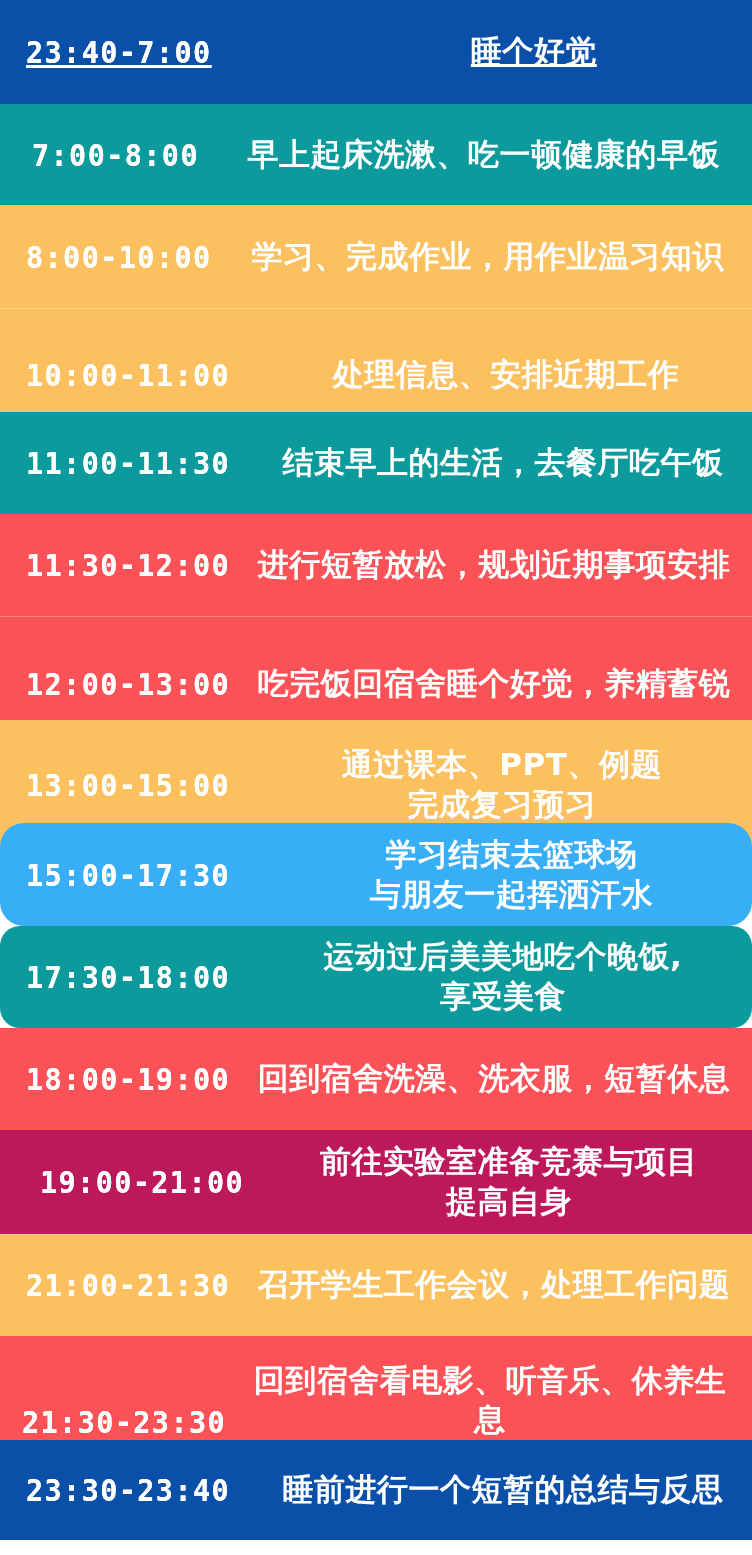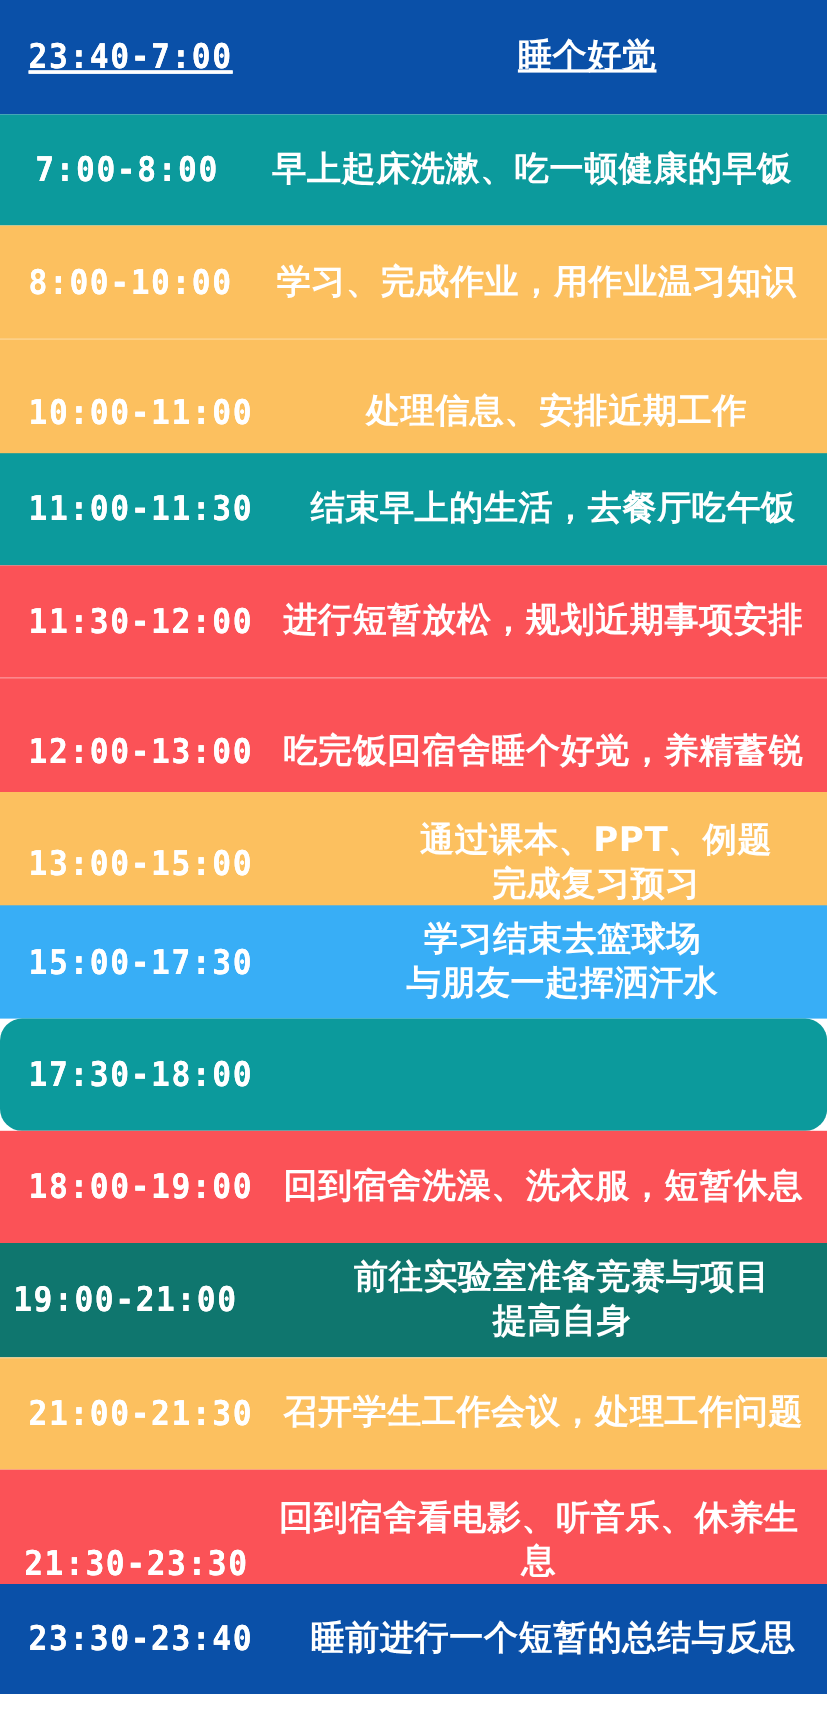--- a/index.html
+++ b/index.html
@@ -94,42 +94,44 @@
       <div class="time">11:30-12:00</div>
       <div style="flex: 0 0 6px;"></div>
       <div class="desc">进行短暂放松，规划近期事项安排</div>
     </div>
     <div class="row" style="top: 616px; height: 135px; background: rgb(251, 82, 87); padding-left: 26px; padding-right: 18px;">
       <div class="time">12:00-13:00</div>
       <div style="flex: 0 0 6px;"></div>
       <div class="desc">吃完饭回宿舍睡个好觉，养精蓄锐</div>
     </div>
     <div class="sep-line" style="top: 616px;"></div>
-    <div class="row" style="top: 720px; height: 129px; background: rgb(252, 192, 95); padding-left: 26px; padding-right: 18px; gap: 40px;">
+    <div class="row" style="top: 720px; height: 129px; background: rgb(252, 192, 95); padding-left: 26px; padding-right: 18px;">
       <div class="time">13:00-15:00</div>
       <div style="flex: 0 0 22px;"></div>
       <div class="desc">通过课本、PPT、例题
 完成复习预习</div>
     </div>
-    <div class="row" style="top: 823px; height: 103px; background: rgb(56, 174, 246); padding-left: 26px; padding-right: 3px;">
+    <div class="row" style="top: 823px; height: 103px; background: rgb(56, 174, 246); padding-left: 26px; padding-right: 3px; border-radius: 24px;">
       <div class="time">15:00-17:30</div>
       <div style="flex: 0 0 26px;"></div>
       <div class="desc">学习结束去篮球场
 与朋友一起挥洒汗水</div>
     </div>
     <div class="row" style="top: 926px; height: 102px; background: rgb(12, 154, 156); padding-left: 26px; padding-right: 18px; border-radius: 20px;">
       <div class="time">17:30-18:00</div>
       <div style="flex: 0 0 24px;"></div>
+      <div class="desc">运动过后美美地吃个晚饭,
+享受美食</div>
     </div>
     <div class="row" style="top: 1028px; height: 102px; background: rgb(251, 82, 87); padding-left: 26px; padding-right: 18px;">
       <div class="time">18:00-19:00</div>
       <div style="flex: 0 0 6px;"></div>
       <div class="desc">回到宿舍洗澡、洗衣服，短暂休息</div>
     </div>
-    <div class="row" style="top: 1130px; height: 104px; background: #0f766e; padding-left: 12px; padding-right: 18px; gap: 16px;">
+    <div class="row" style="top: 1130px; height: 104px; background: #be185d; padding-left: 40px; padding-right: 18px;">
       <div class="time">19:00-21:00</div>
       <div style="flex: 0 0 22px;"></div>
       <div class="desc">前往实验室准备竞赛与项目
 提高自身</div>
     </div>
     <div class="row" style="top: 1234px; height: 102px; background: rgb(252, 192, 95); padding-left: 26px; padding-right: 18px;">
       <div class="time">21:00-21:30</div>
       <div style="flex: 0 0 6px;"></div>
       <div class="desc">召开学生工作会议，处理工作问题</div>
     </div>

